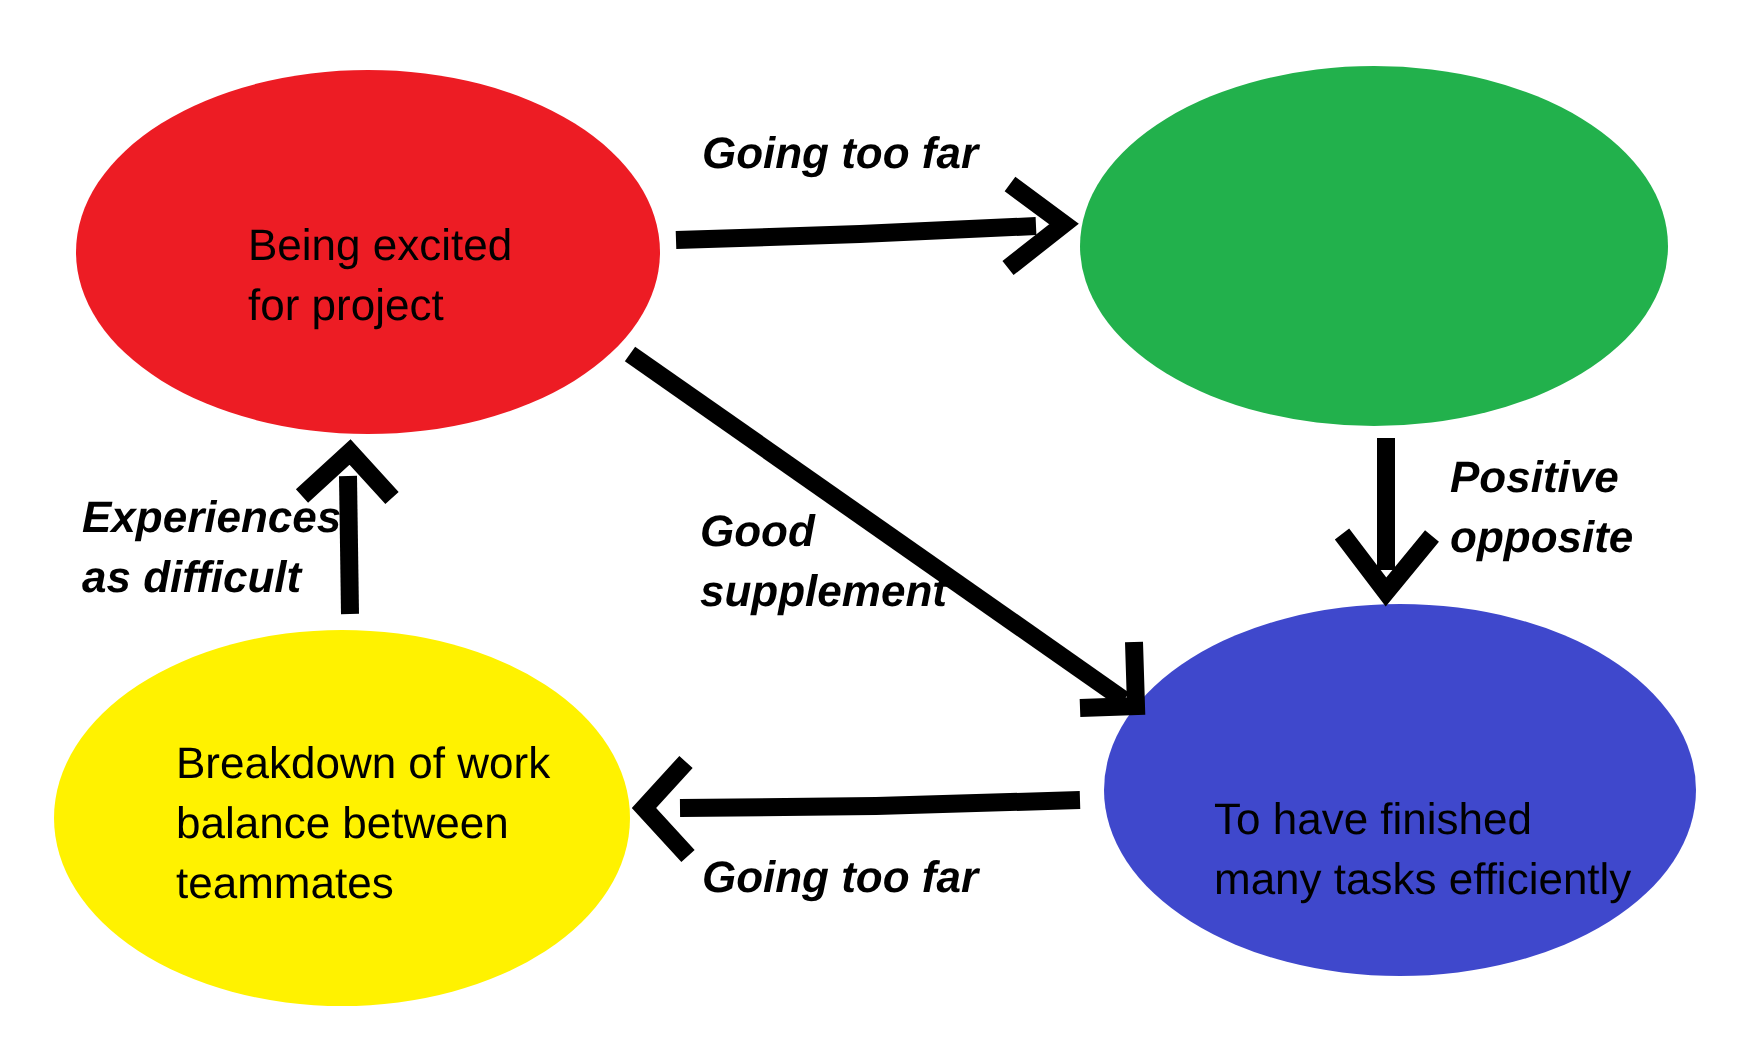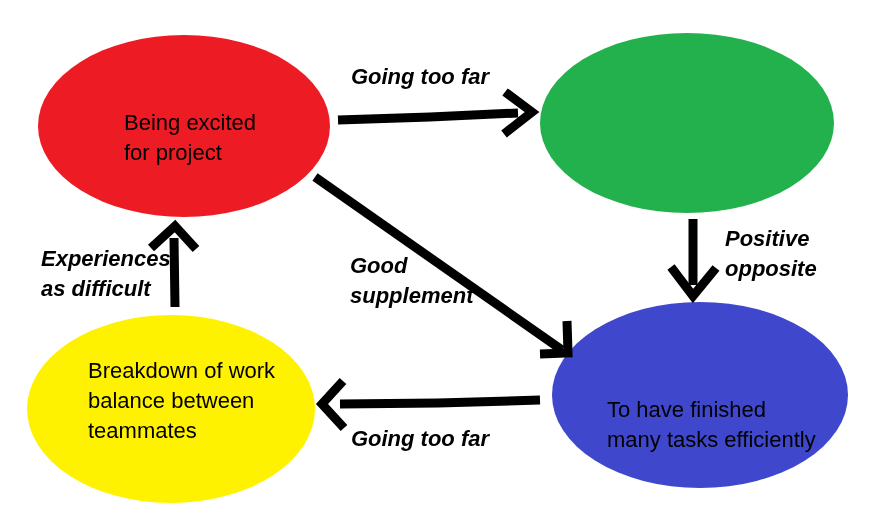--- a/index.html
+++ b/index.html
@@ -93,21 +93,21 @@
     </g>
   </svg>
 
   <div class="node-label" style="left:124px; top:92px;margin-top:16px;">Being excited
 for project</div>
 
 
   <div class="node-label" style="left:607px; top:370px;margin-top:25px;">To have finished
 many tasks efficiently</div>
 
-  <div class="node-label" style="left:88px; top:356px;">Breakdown of work
+  <div class="node-label" style="left:88px; top:367px;">Breakdown of work
 balance between
 teammates</div>
 
   <div class="edge-label centered" style="left:325px; top:62px; width:190px;">Going too far</div>
 
   <div class="edge-label" style="left:725px; top:224px;">Positive
 opposite</div>
 
   <div class="edge-label" style="left:350px; top:251px;">Good
 supplement</div>

